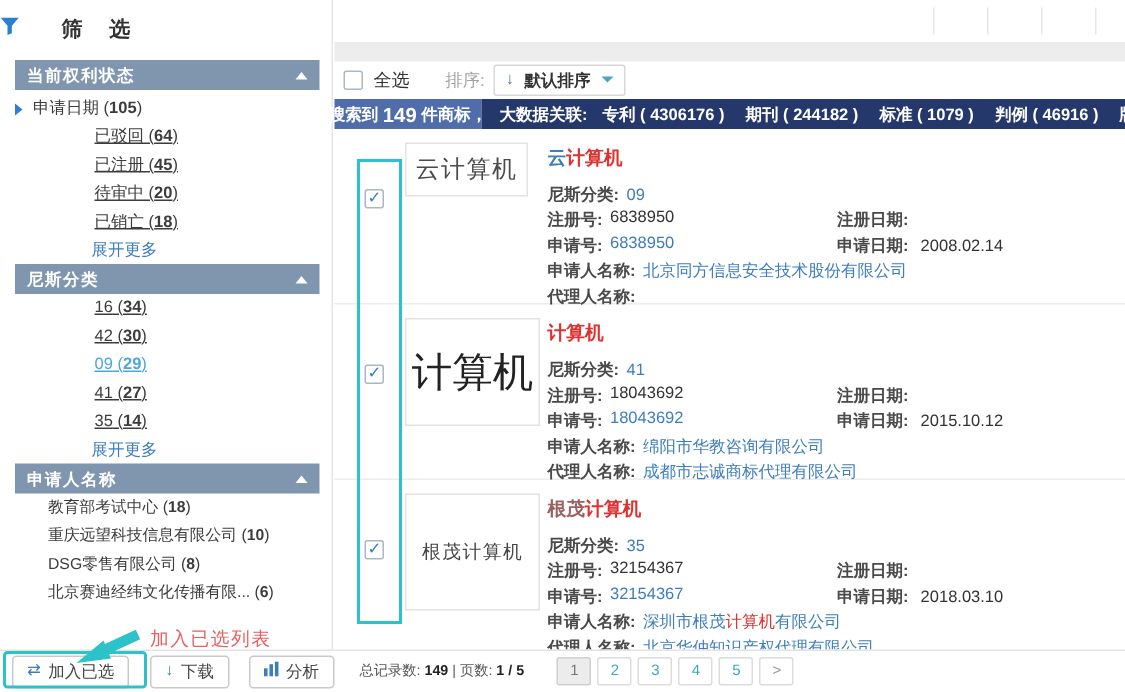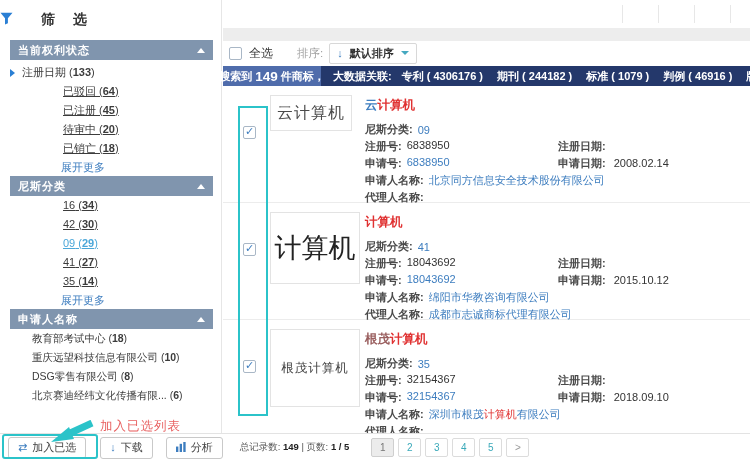--- a/index.html
+++ b/index.html
@@ -116,21 +116,21 @@
       </span>
       <span class="filter-title">筛 选</span>
     </div>
     <div id="filter-sections">
   <div class="f-section">
     <div class="sec-h">
       <span>当前权利状态</span>
       <span class="tri-up"></span>
     </div>
     <div>
-            <div class="f-item level-parent"><span>注册日期</span> (<b class="cnt">133</b>)</div>
+            <div class="f-item level-parent"><span>申请日期</span> (<b class="cnt">105</b>)</div>
             <div class="f-item level-child"><span>已驳回</span> (<b class="cnt">64</b>)</div>
             <div class="f-item level-child"><span>已注册</span> (<b class="cnt">45</b>)</div>
             <div class="f-item level-child"><span>待审中</span> (<b class="cnt">20</b>)</div>
             <div class="f-item level-child"><span>已销亡</span> (<b class="cnt">18</b>)</div>
             <div class="expand">展开更多</div>
           </div>
   </div>
 
   <div class="f-section">
     <div class="sec-h">
@@ -306,29 +306,30 @@
           <span class="val"></span>
         </span>
       </div>
       <div class="d-row">
         <span class="pair">
           <span class="lb">申请号:</span>
           <span class="val link">32154367</span>
         </span>
         <span>
           <span class="lb">申请日期:</span>
-          <span class="val">2018.09.10</span>
+          <span class="val">2018.03.10</span>
         </span>
       </div>
       <div class="d-row">
         <span class="lb">申请人名称:</span>
         <span class="val"><span class="c-link">深圳市根茂</span><span class="c-red">计算机</span><span class="c-link">有限公司</span></span>
       </div>
       <div class="d-row">
         <span class="lb">代理人名称:</span>
+        <span class="val"><span class="c-link">北京华仲知识产权代理有限公司</span></span>
       </div>
     </div>
   </div>
 </div>
   </main>
 
   <footer class="footer">
     <span class="btn btn-add">
       <span class="ic">⇄</span>
       <span>加入已选</span>

